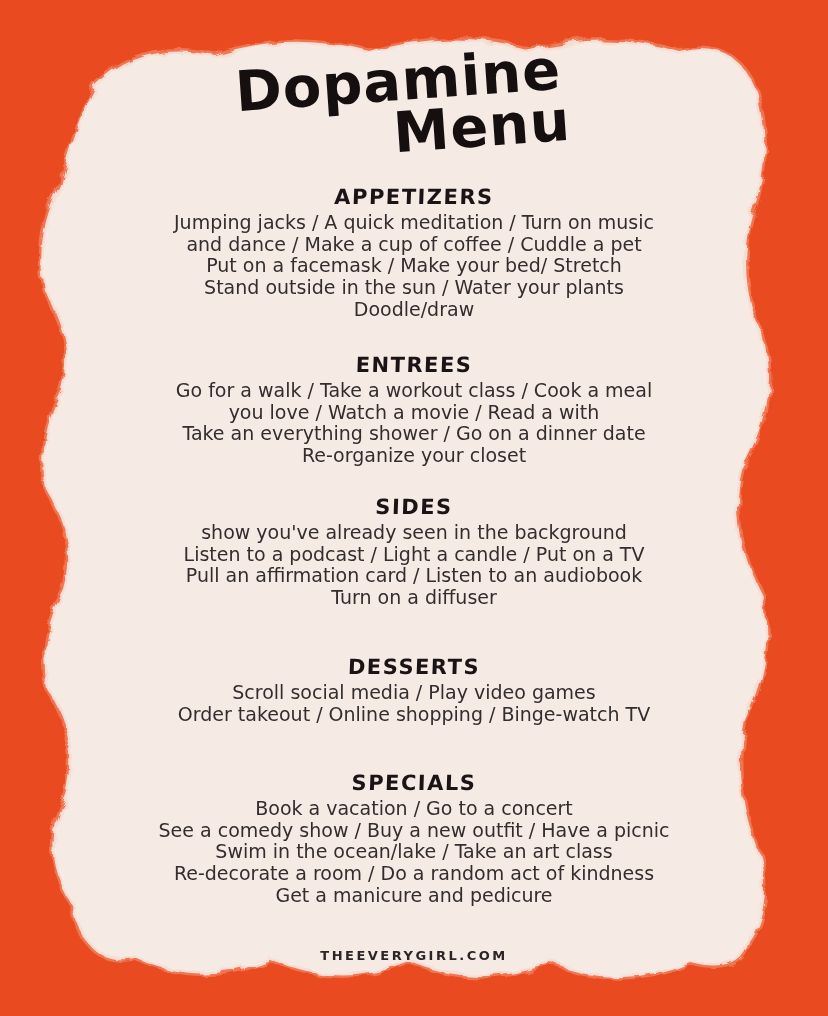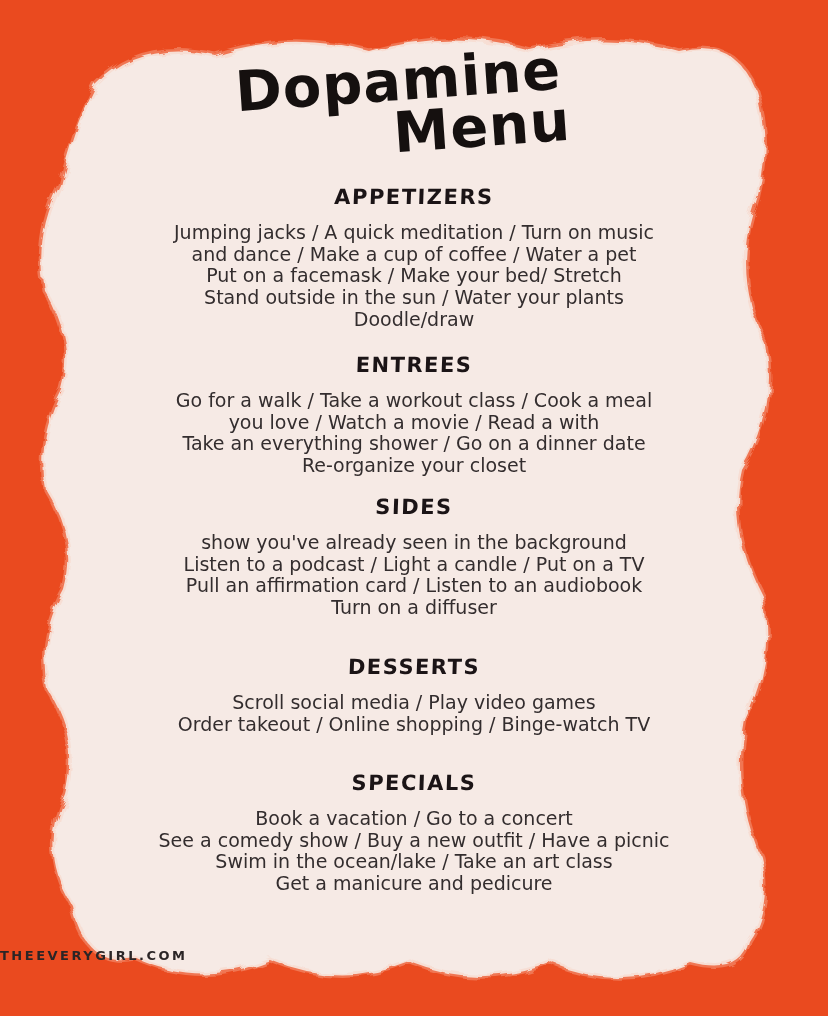--- a/index.html
+++ b/index.html
@@ -29,29 +29,29 @@
   }
   .title-line.t1{top:48px;transform:translateX(calc(-50% - 16px)) rotate(-4deg);}
   .title-line.t2{top:94px;transform:translateX(calc(-50% + 68px)) rotate(-4deg);}
 
   .menu-section{position:absolute;left:0;width:100%;text-align:center;}
   .menu-section h2{
     font-size:21px;font-weight:bold;letter-spacing:1.5px;
     color:var(--heading-black);line-height:30px;
     transform:skewX(-2deg);
   }
-  .menu-lines{margin-top:10px;}
+  .menu-lines{margin-top:0;}
   .menu-line{
     font-size:19px;line-height:21.7px;font-weight:500;
     color:var(--text-dark);white-space:nowrap;
   }
   .s0{top:182px;} .s1{top:350px;} .s2{top:492px;} .s3{top:652px;} .s4{top:768px;}
 
   .footer{
-    position:absolute;top:948px;left:0;width:100%;
+    position:absolute;top:948px;left:0;width:100%;text-align:center;
     font-size:13px;font-weight:bold;letter-spacing:2.5px;
     color:#2B2526;
   }
 </style>
 </head>
 <body>
 
 <div class="poster">
 
   <svg class="bg-svg" viewBox="0 0 828 1016" preserveAspectRatio="none" aria-hidden="true">
@@ -79,21 +79,21 @@
 
     <div class="title-wrap">
       <span class="title-line t1">Dopamine</span>
       <span class="title-line t2">Menu</span>
     </div>
 
     <section class="menu-section s0">
       <h2>APPETIZERS</h2>
       <div class="menu-lines">
         <p class="menu-line">Jumping jacks / A quick meditation / Turn on music</p>
-        <p class="menu-line">and dance / Make a cup of coffee / Water a pet</p>
+        <p class="menu-line">and dance / Make a cup of coffee / Cuddle a pet</p>
         <p class="menu-line">Put on a facemask / Make your bed/ Stretch</p>
         <p class="menu-line">Stand outside in the sun / Water your plants</p>
         <p class="menu-line">Doodle/draw</p>
       </div>
     </section>
 
     <section class="menu-section s1">
       <h2>ENTREES</h2>
       <div class="menu-lines">
         <p class="menu-line">Go for a walk / Take a workout class / Cook a meal</p>
@@ -120,20 +120,21 @@
         <p class="menu-line">Order takeout / Online shopping / Binge-watch TV</p>
       </div>
     </section>
 
     <section class="menu-section s4">
       <h2>SPECIALS</h2>
       <div class="menu-lines">
         <p class="menu-line">Book a vacation / Go to a concert</p>
         <p class="menu-line">See a comedy show / Buy a new outfit / Have a picnic</p>
         <p class="menu-line">Swim in the ocean/lake / Take an art class</p>
+        <p class="menu-line">Re-decorate a room / Do a random act of kindness</p>
         <p class="menu-line">Get a manicure and pedicure</p>
       </div>
     </section>
 
     <div class="footer">THEEVERYGIRL.COM</div>
 
   </div>
 </div>
 
 </body></html>

